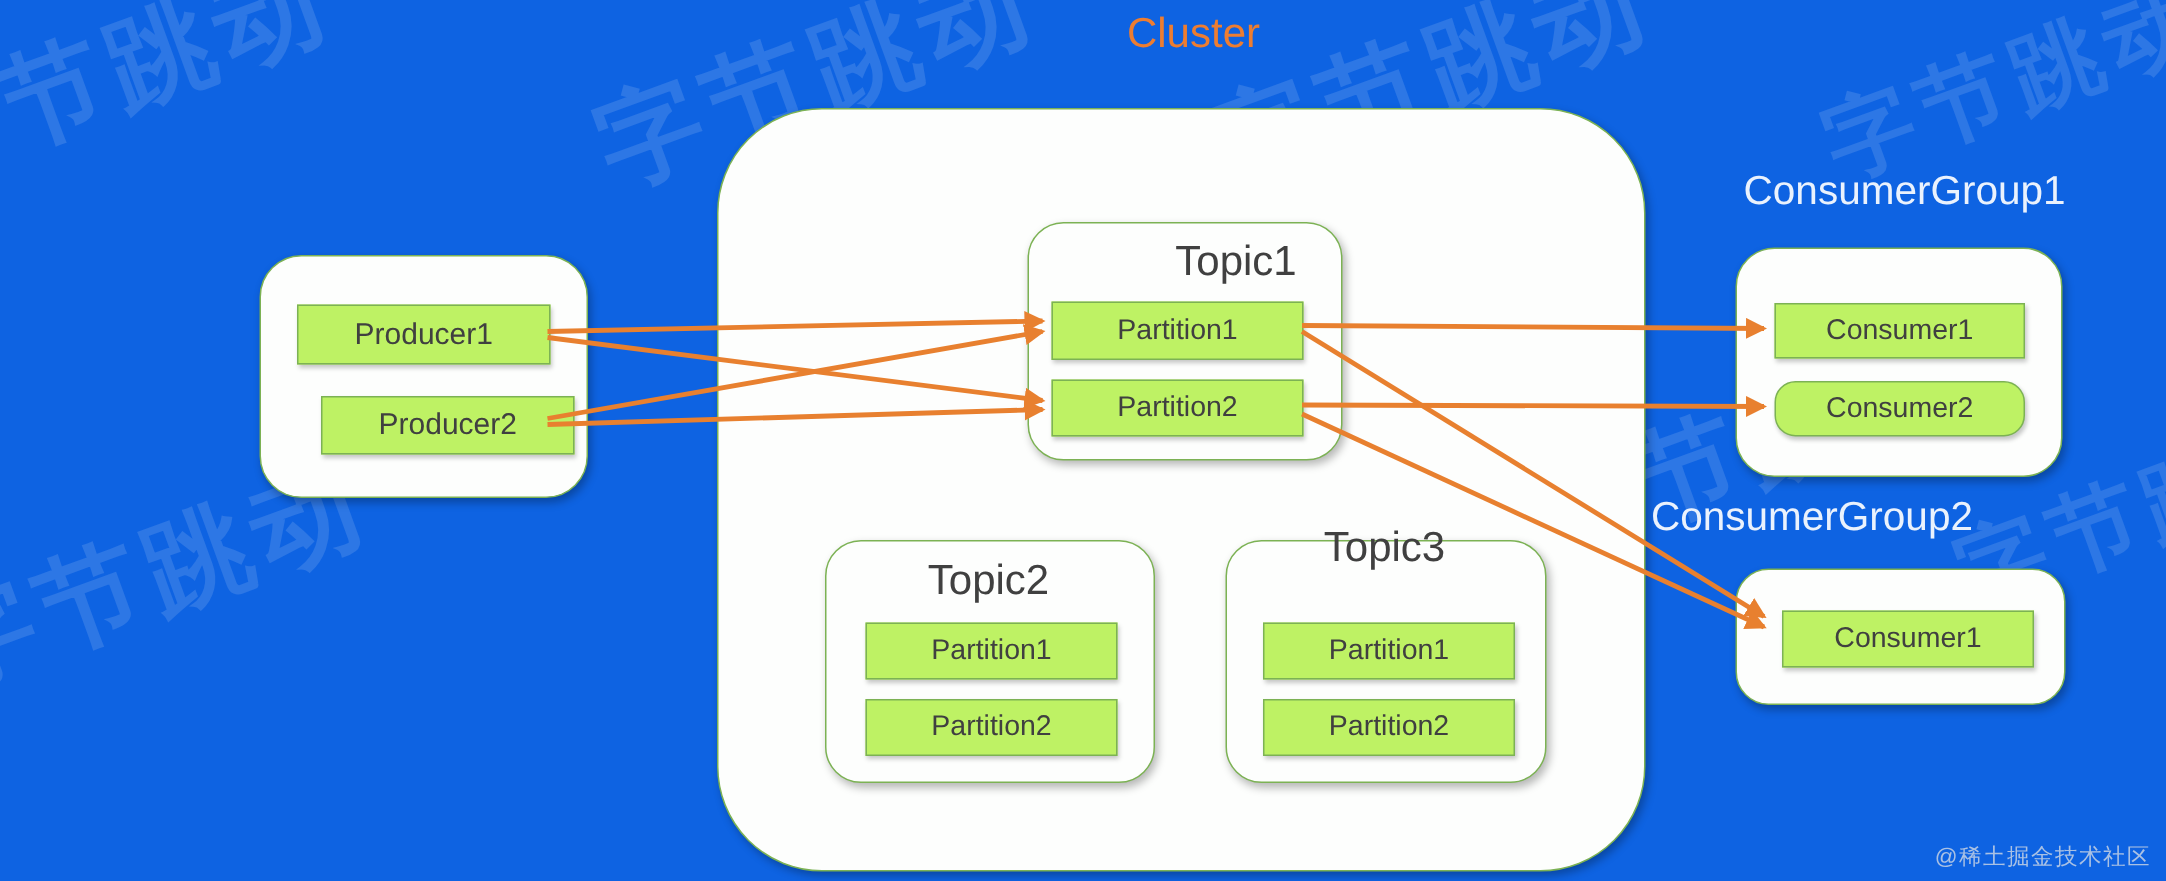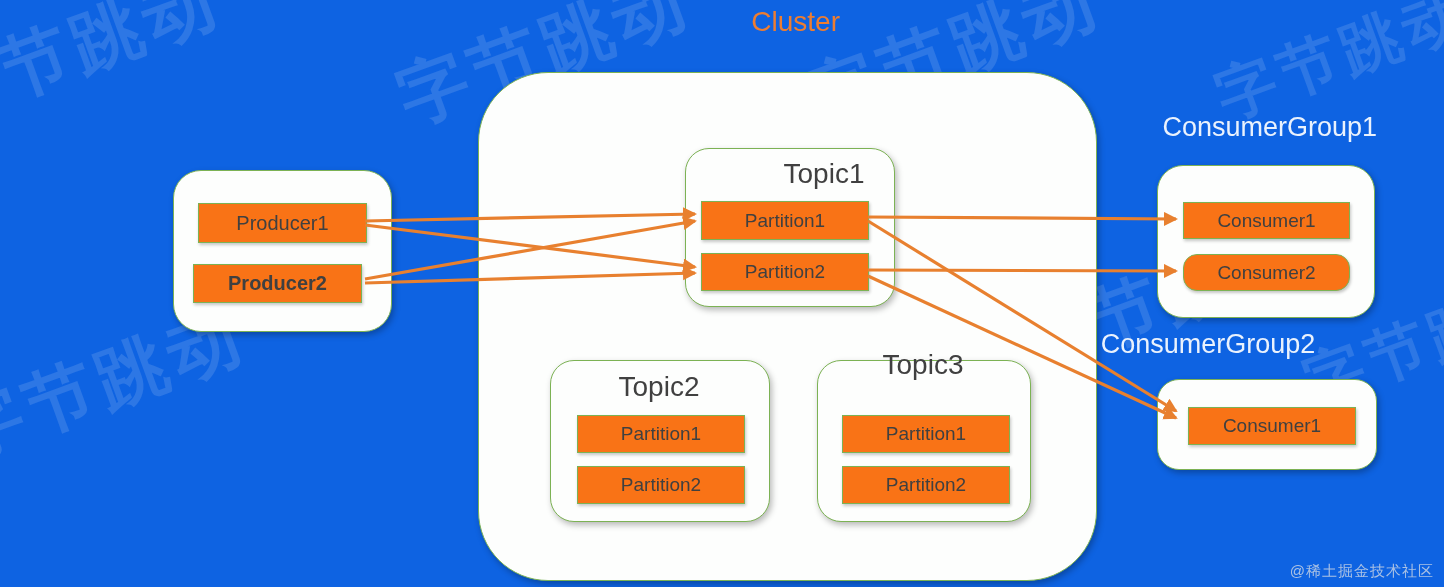--- a/index.html
+++ b/index.html
@@ -44,21 +44,21 @@
   
   .panel{
     position:absolute;
     background:#FDFEFD;
     border:1.5px solid var(--green);
     box-shadow:2px 3px 6px rgba(0,0,0,0.28);
     z-index:1;
   }
   .node{
     position:absolute;
-    background:#f97316;
+    background:#bef264;
     border:1.5px solid var(--green);
     box-shadow:1px 2px 3px rgba(0,0,0,0.22);
     display:flex;align-items:center;justify-content:center;
     font-size:20px;
     color:var(--box-text);
     z-index:2;
   }
   .topic-title{
     position:absolute;
     text-align:center;
@@ -99,21 +99,21 @@
 <div class="wm" style="left:-60px;top:393px;">字节跳动</div>
 <div class="wm" style="left:1005px;top:308px;">字节跳动</div>
 <div class="wm wm-sm" style="left:1293px;top:348px;">字节跳动</div>
 
 <div class="cluster-title">Cluster</div>
 
 <div class="panel" style="left:478px;top:72px;width:617px;height:507px;border-radius:70px;"></div>
 
 <div class="panel" style="left:173px;top:170px;width:217px;height:160px;border-radius:28px;"></div>
 <div class="node" style="left:198px;top:203px;width:167px;height:38px;">Producer1</div>
-<div class="node" style="left:193px;top:264px;width:167px;height:37px;font-weight:bold;">Producer2</div>
+<div class="node" style="left:214px;top:264px;width:167px;height:37px;">Producer2</div>
 
 <div class="panel" style="left:685px;top:148px;width:208px;height:157px;border-radius:24px;"></div>
 <div class="topic-title" style="left:705px;top:158px;width:208px;margin-left:15px;">Topic1</div>
 <div class="node" style="left:701px;top:201px;width:166px;height:37px;font-size:19px;">Partition1</div>
 <div class="node" style="left:701px;top:253px;width:166px;height:36px;font-size:19px;">Partition2</div>
 
 <div class="panel" style="left:550px;top:360px;width:218px;height:160px;border-radius:24px;"></div>
 <div class="topic-title" style="left:550px;top:371px;width:218px;">Topic2</div>
 <div class="node" style="left:577px;top:415px;width:166px;height:36px;font-size:19px;">Partition1</div>
 <div class="node" style="left:577px;top:466px;width:166px;height:36px;font-size:19px;">Partition2</div>

